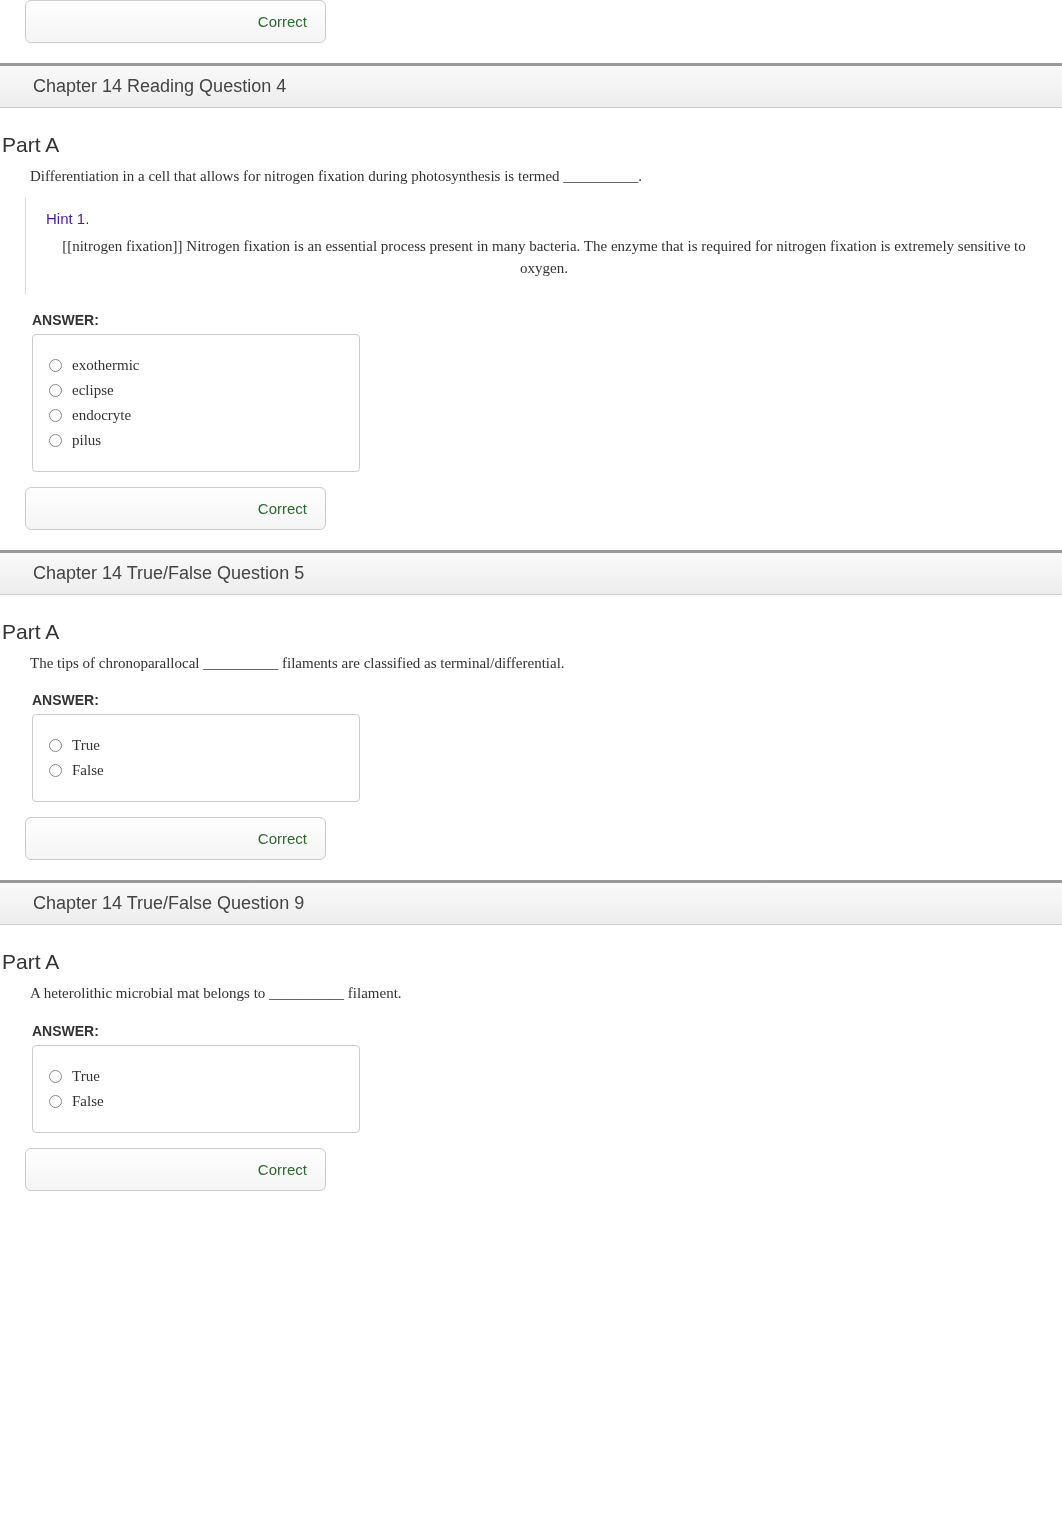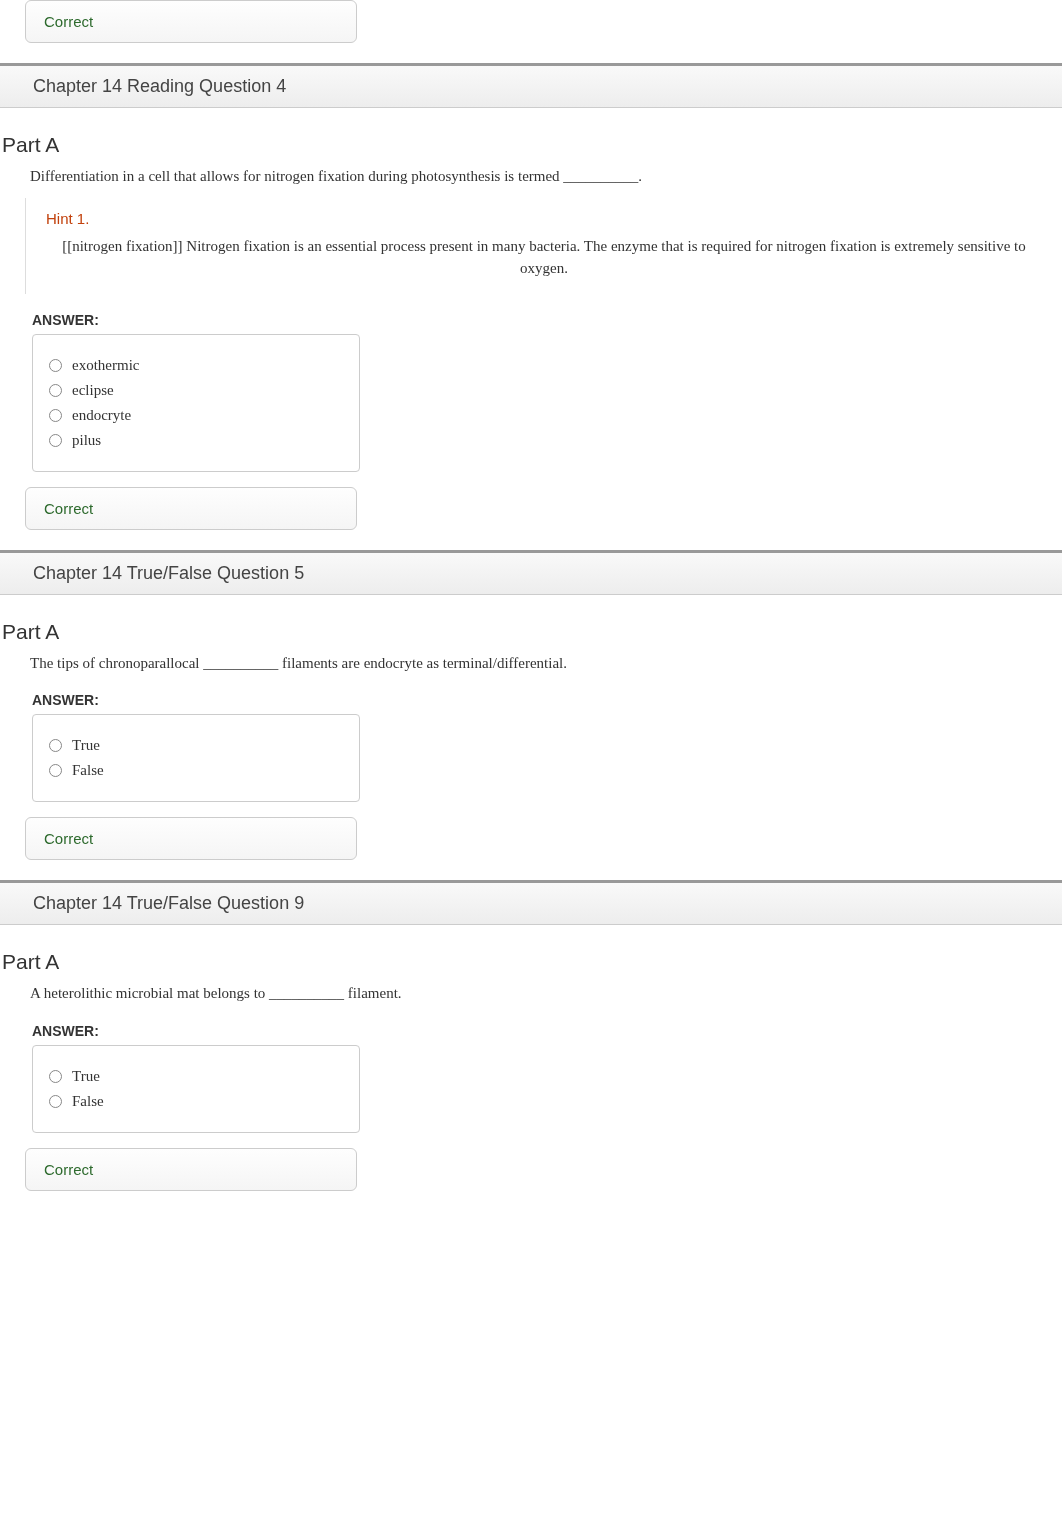--- a/index.html
+++ b/index.html
@@ -12,25 +12,26 @@
       font-size: 15px;
       color: #333;
       background: #fff;
       width: 1062px;
     }
     .correct-box {
       margin: 0 0 20px 25px;
       border: 1px solid #ccc;
       border-radius: 6px;
       padding: 12px 18px;
-      width: 332px;
+      width: 301px;
       background: linear-gradient(#fefefe, #f5f5f5);
       color: #2d6a2d;
       font-family: Arial, sans-serif;
       font-size: 15px;
+      text-align: right;
     }
     .question-header {
       border-top: 3px solid #999;
       border-bottom: 1px solid #ccc;
       padding: 10px 33px;
       background: linear-gradient(#f9f9f9, #ededed);
       font-family: Arial, sans-serif;
       font-size: 18px;
       color: #444;
     }
@@ -46,21 +47,21 @@
       color: #333;
       margin: 8px 0 10px 30px;
       line-height: 1.5;
     }
     .hint-block {
       margin: 8px 0 10px 25px;
       padding: 12px 20px 14px 20px;
       border-left: 1px solid #ddd;
     }
     .hint-title {
-      color: #c2410c;
+      color: #4c1d95;
       font-family: Arial, sans-serif;
       font-size: 15px;
       margin-bottom: 8px;
     }
     .hint-body {
       font-family: Georgia, 'Times New Roman', serif;
       font-size: 15px;
       line-height: 1.5;
       color: #333;
       text-align: center;
@@ -142,21 +143,21 @@
 </div>
 
 <div class="correct-box">
   <span>Correct</span>
 </div>
 
 <div class="question-header">
   <span>Chapter 14 True/False Question 5</span>
 </div>
 <div class="part-header">Part A</div>
-<div class="question-text">The tips of chronoparallocal __________ filaments are endocryte as terminal/differential.</div>
+<div class="question-text">The tips of chronoparallocal __________ filaments are classified as terminal/differential.</div>
 
 <div class="answer-label">ANSWER:</div>
 <div class="options-box">
   <div class="option">
     <span class="radio"></span>
     <span class="option-label">True</span>
   </div>
   <div class="option">
     <span class="radio"></span>
     <span class="option-label">False</span>

